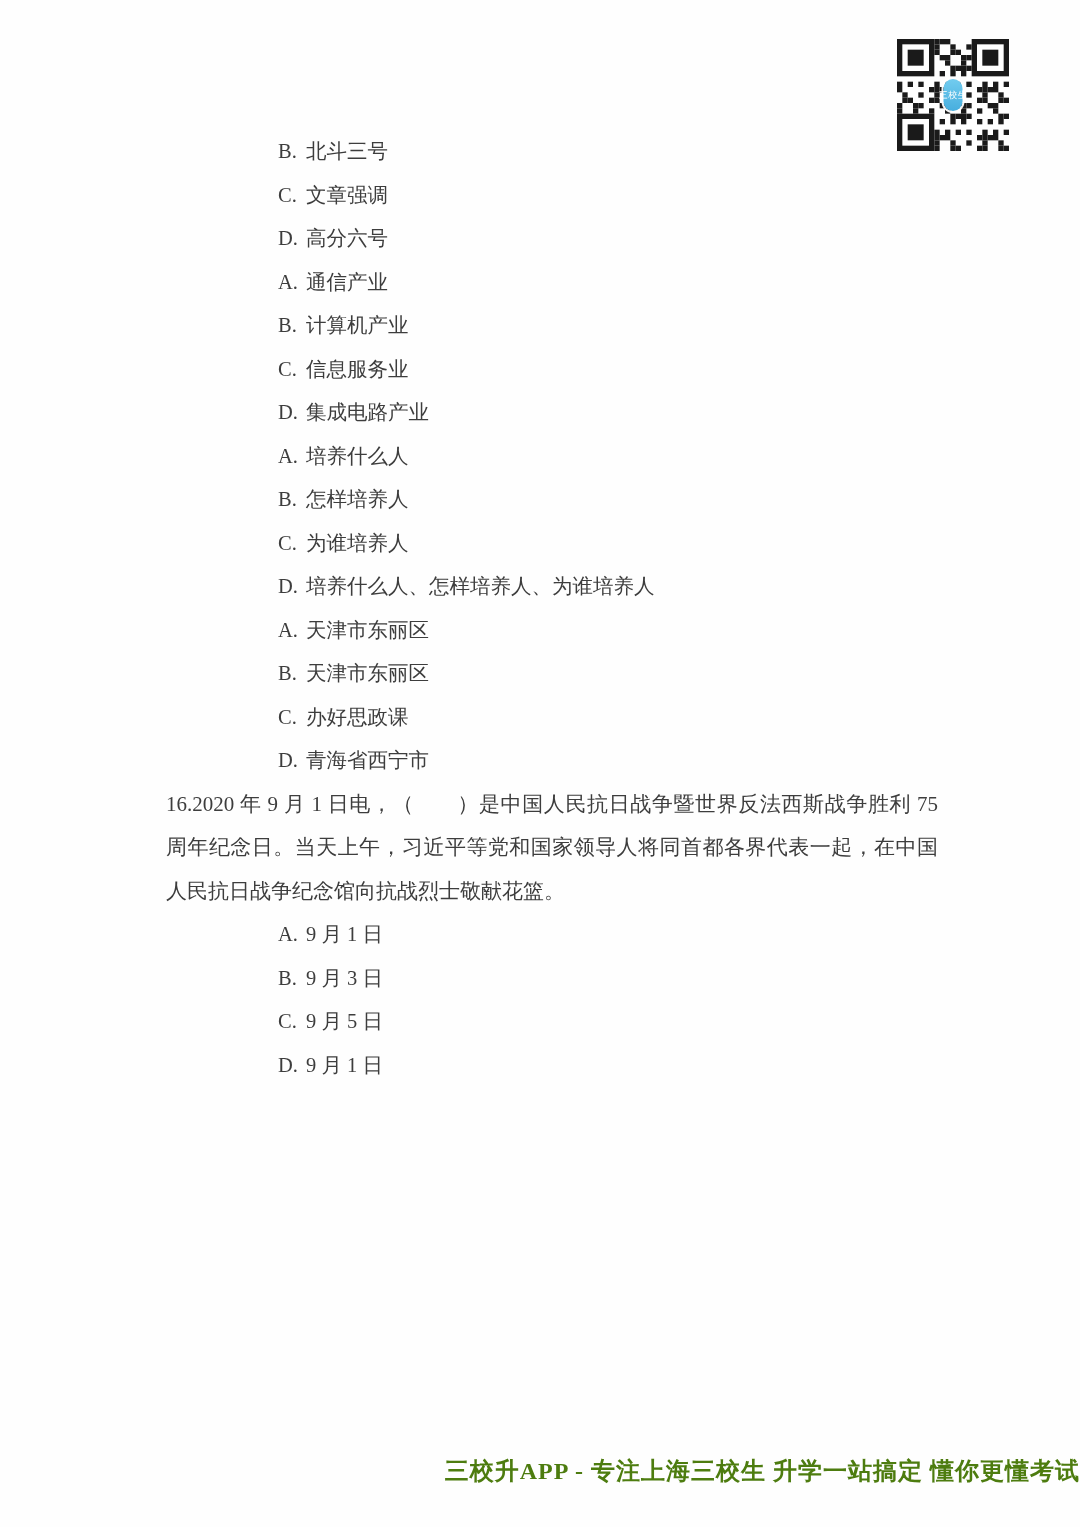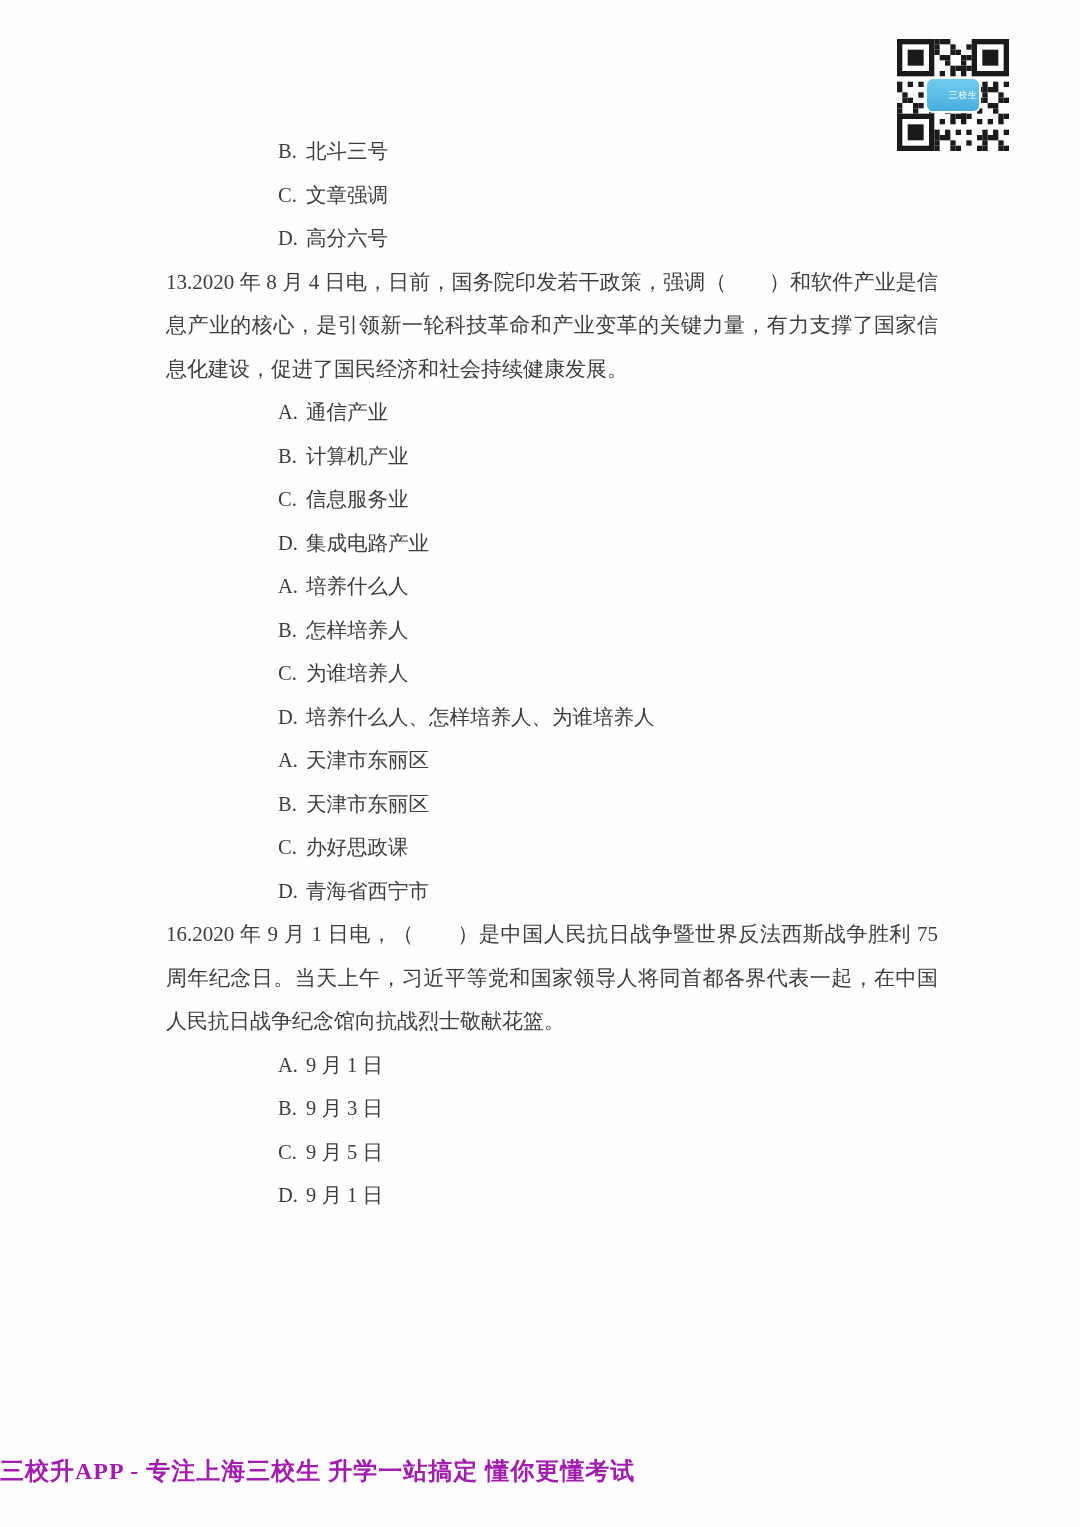--- a/index.html
+++ b/index.html
@@ -17,26 +17,26 @@
     position:absolute;
     left:897px;
     top:39px;
     width:112px;
     height:112px;
   }
   .qr svg{display:block;}
   .qr-logo{
     position:absolute;
     left:50%;top:50%;
-    width:32px;height:32px;
+    width:19px;height:32px;
     transform:translate(-50%,-50%);
     background:linear-gradient(180deg,#72ccef 0%,#47aede 100%);
-    border-radius:6px;
+    border-radius:14px;
     box-shadow:0 0 0 2px rgba(255,255,255,.95);
-    display:flex;align-items:center;justify-content:center;padding-left:20px;
+    display:flex;align-items:center;justify-content:center;
   }
   .qr-logo span{
     color:#ffffff;
     font-size:9px;
     font-family:"Liberation Sans","DejaVu Sans",sans-serif;
     letter-spacing:.5px;
     white-space:nowrap;
   }
   
   .content{
@@ -63,24 +63,24 @@
   .opt-letter{
     flex:none;
     width:28px;
   }
   .opt-text{white-space:nowrap;}
   
   .footer{
     position:absolute;
     left:0;top:1455px;
     width:1080px;
-    text-align:left;
+    text-align:right;
     font-size:24px;
     font-weight:bold;
-    color:#a21caf;
+    color:#4d7c0f;
     letter-spacing:1px;
   }
 </style>
 </head>
 <body>
 
 <div class="page">
 
   <div class="qr">
     <svg id="qr-svg" width="112" height="112" viewBox="0 0 112 112" fill="#1a1a1a">
@@ -220,21 +220,20 @@
     <div class="option-row">
       <span class="opt-letter">C.</span>
       <span class="opt-text">文章强调</span>
     </div>
     <div class="option-row">
       <span class="opt-letter">D.</span>
       <span class="opt-text">高分六号</span>
     </div>
 
     <div>
-      <p class="q-text"><span class="q-num">13.</span><span>2020 年 8 月 4 日电，日前，国务院印发若干政策，强调（　　）和软件产业是信息产业的核心，是引领新一轮科技革命和产业变革的关键力量，有力支撑了国家信息化建设，促进了国民经济和社会持续健康发展。</span></p>
       <div class="option-row">
         <span class="opt-letter">A.</span>
         <span class="opt-text">通信产业</span>
       </div>
       <div class="option-row">
         <span class="opt-letter">B.</span>
         <span class="opt-text">计算机产业</span>
       </div>
       <div class="option-row">
         <span class="opt-letter">C.</span>

